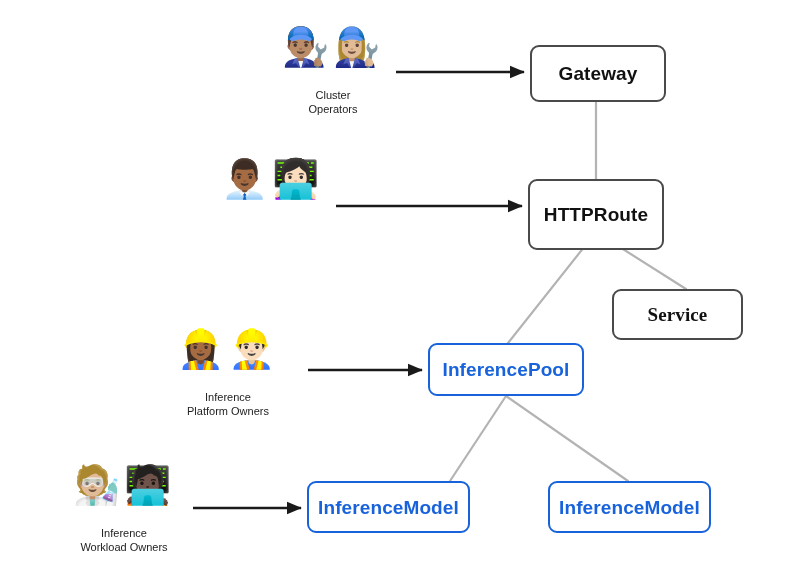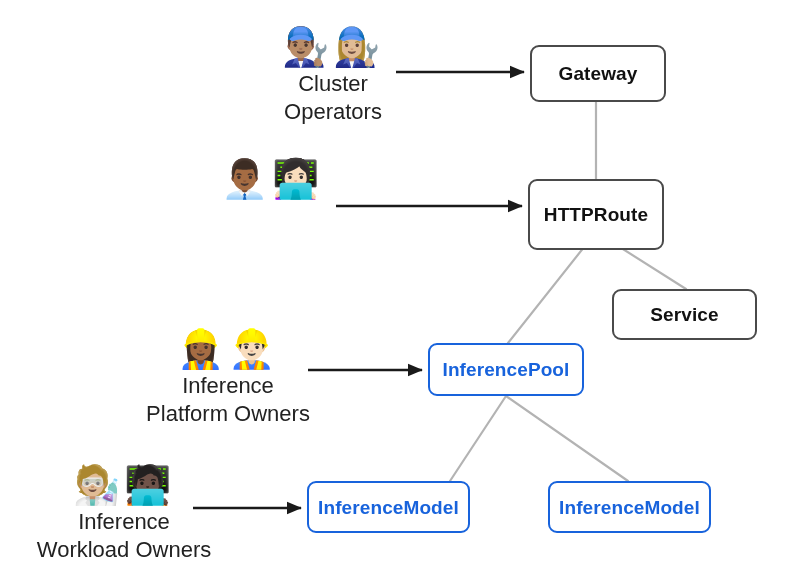--- a/index.html
+++ b/index.html
@@ -77,22 +77,22 @@
     text-align: center;
   }
   .persona .persona-emoji {
     font-size: 38px;
     line-height: 1.05;
     letter-spacing: 3px;
     white-space: nowrap;
     user-select: none;
   }
   .persona .persona-name {
-    margin-top: 2px;
-    font-size: 22px;
+    margin-top: 20px;
+    font-size: 11px;
     color: #222222;
     line-height: 1.28;
     white-space: pre-line;
   }
 </style>
 </head>
 <body>
 
 <div id="canvas">
 
@@ -126,21 +126,21 @@
   </svg>
 
   <div class="node gray" style="left:530px; top:45px; width:136px; height:57px;">
     <span class="node-label">Gateway</span>
   </div>
 
   <div class="node gray" style="left:528px; top:179px; width:136px; height:71px;">
     <span class="node-label">HTTPRoute</span>
   </div>
 
-  <div class="node gray" style="left:612px; top:289px; width:145px; height:51px;">
+  <div class="node gray" style="left:612px; top:289px; width:131px; height:51px;font-family:Liberation Serif, serif;">
     <span class="node-label">Service</span>
   </div>
 
   <div class="node blue" style="left:428px; top:343px; width:156px; height:53px;">
     <span class="node-label">InferencePool</span>
   </div>
 
   <div class="node blue" style="left:307px; top:481px; width:163px; height:52px;">
     <span class="node-label">InferenceModel</span>
   </div>

